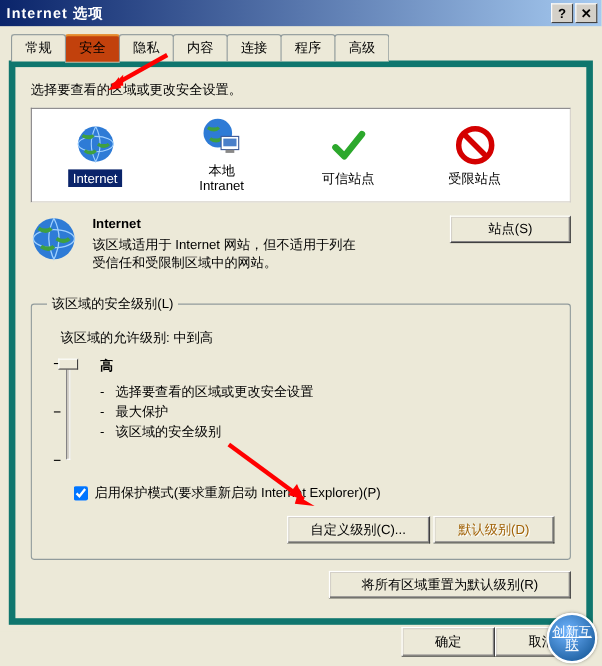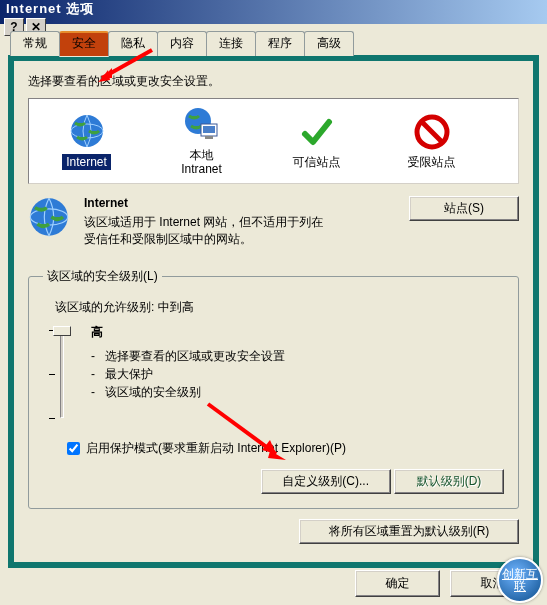--- a/index.html
+++ b/index.html
@@ -1,18 +1,18 @@
 <!DOCTYPE html>
 <html><head>
 <meta charset="utf-8">
 <style>
 * { box-sizing: border-box; margin: 0; padding: 0; font-family: "SimSun", "宋体", sans-serif; font-size: 12px; }
 body { background: #ece9d8; width: 547px; height: 605px; overflow: hidden; position: relative; }
 
-.titlebar { background: linear-gradient(to right, #0a246a, #a6caf0); height: 24px; display: flex; padding: 0 4px; color: #fff; font-weight: bold; flex-direction: column; }
+.titlebar { background: linear-gradient(to right, #0a246a, #a6caf0); height: 24px; display: flex; align-items: center; padding: 0 4px; color: #fff; font-weight: bold; }
 .titlebar-text { flex: 1; padding-left: 2px; font-size: 13px; letter-spacing: 1px; }
 .titlebar-buttons { display: flex; gap: 2px; }
 .titlebar-btn { width: 20px; height: 18px; background: #d4d0c8; border: 1px solid; border-color: #fff #404040 #404040 #fff; display: flex; align-items: center; justify-content: center; font-family: Arial; font-weight: bold; font-size: 12px; color: #000; }
 
 .dialog-body { padding: 6px 8px; background: #ece9d8; }
 
 .tab-strip { display: flex; margin-left: 2px; position: relative; top: 1px; z-index: 2; }
 .tab { padding: 3px 12px 3px 12px; border: 1px solid #919b9c; border-bottom: none; background: #ece9d8; margin-right: -1px; border-radius: 3px 3px 0 0; cursor: default; }
 .tab.active { background: #c2410c; border-bottom: 1px solid #ece9d8; margin-bottom: -1px; padding-top: 2px; padding-bottom: 4px; position: relative; z-index: 3; border-top: 2px solid #e68b2c; }
 
@@ -48,23 +48,23 @@
 .slider-desc li { padding-left: 14px; position: relative; line-height: 1.5; }
 .slider-desc li:before { content: "-"; position: absolute; left: 0; }
 
 .protected-mode { margin: 16px 0 12px 24px; display: flex; align-items: center; gap: 6px; }
 .protected-mode input { width: 13px; height: 13px; }
 
 .level-buttons { text-align: right; margin-top: 4px; }
 .reset-all { text-align: right; margin-top: 10px; }
 
 .win-btn { background: #ece9d8; border: 1px solid; border-color: #fff #404040 #404040 #fff; box-shadow: inset -1px -1px 0 #848284, inset 1px 1px 0 #d4d0c8; padding: 3px 10px; min-width: 90px; font-size: 12px; cursor: default; }
-.win-btn.disabled { color: #14532d; text-shadow: 1px 1px 0 #fff; }
-
-.bottom-buttons { position: absolute; right: 12px; bottom: 8px; display: flex; gap: 10px; }
+.win-btn.disabled { color: #a16207; text-shadow: 1px 1px 0 #fff; }
+
+.bottom-buttons { position: absolute; right: 12px; bottom: 8px; display: flex; }
 .bottom-buttons .win-btn { min-width: 85px; padding: 4px 10px; }
 
 .arrow-red { position: absolute; pointer-events: none; z-index: 10; }
 .arrow1 { left: 94px; top: 48px; width: 60px; height: 36px; }
 .arrow2 { left: 204px; top: 400px; width: 90px; height: 64px; }
 
 .logo-badge { position: absolute; right: 4px; bottom: 2px; width: 46px; height: 46px; border-radius: 50%; background: radial-gradient(circle at 40% 35%, #6fb4ff, #0b4c8a); display:flex; align-items:center; justify-content:center; color:#fff; font-size:8px; line-height:1; text-align:center; font-family: Arial; border: 2px solid #fff; box-shadow: 0 0 3px rgba(0,0,0,.4); text-decoration: underline; }
 </style>
 </head>
 <body>

